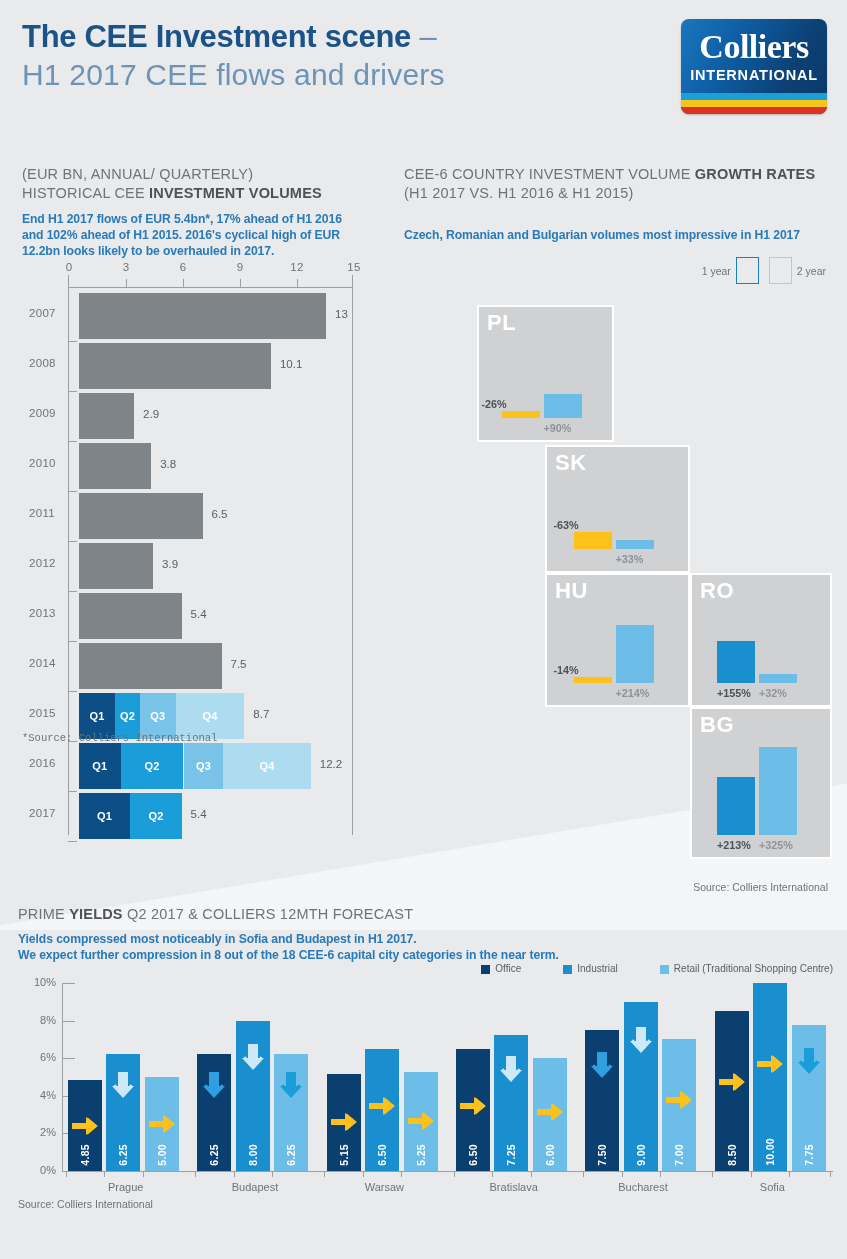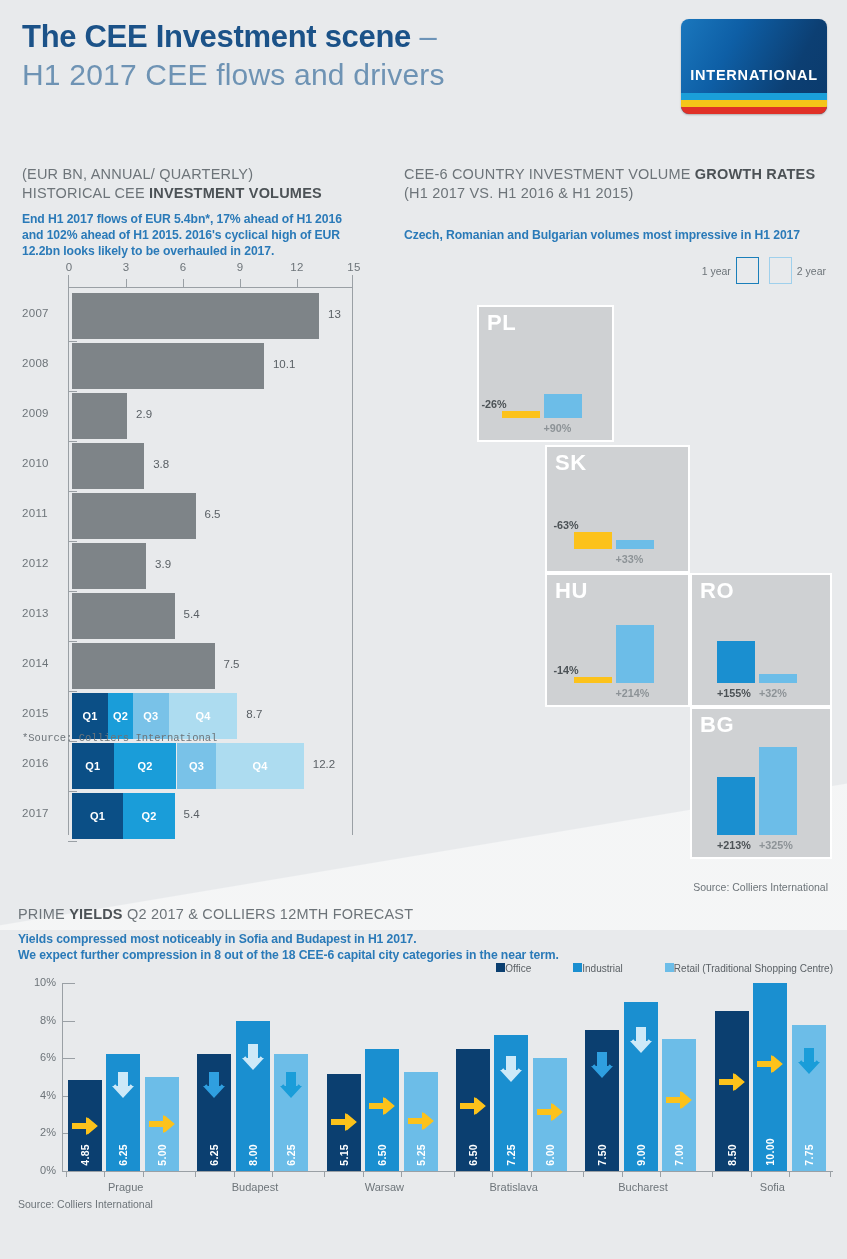--- a/index.html
+++ b/index.html
@@ -67,21 +67,21 @@
     border-left:1px solid #9aa0a5; border-right:1px solid #9aa0a5;
   }
   .haxis .topline{
     position:absolute; left:0; top:12px; width:100%; height:1px; background:#9aa0a5;
   }
   .tickmark{ position:absolute; top:4px; width:1px; height:9px; background:#9aa0a5; }
   .ticklabel{
     position:absolute; top:-14px; font-size:11.5px; color:#6d7479;
     transform:translateX(-50%); letter-spacing:.3px;
   }
-  .hrow{ position:absolute; left:4px; height:60px; }
+  .hrow{ position:absolute; left:11px; height:60px; }
   .hrow .ylab{
     position:absolute; left:0; top:14px; width:44px; text-align:left;
     font-size:11.5px; color:#6d7479; letter-spacing:.3px;
   }
   .hbar{
     position:absolute; left:50px; top:0; height:46px; background:#7e8488;
   }
   .hval{
     position:absolute; top:15px; font-size:11.5px; color:#5a6065; white-space:nowrap;
   }
@@ -114,21 +114,21 @@
   .clab{
     position:absolute; font-size:10.8px; font-weight:bold; white-space:nowrap;
   }
   .clab.pos1{ color:#4c5256; } .clab.pos2{ color:#8d9397; }
   .clab.negl{ color:#4c5256; }
   .gsrc{ position:absolute; right:4px; font-size:10.5px; color:#6d7479; }
 
   
   #yields{ position:absolute; left:18px; top:905px; width:815px; }
   .ylegend{ position:absolute; right:0; top:58px; display:flex; align-items:center; gap:6px; }
-  .ylegend .li{ display:flex; align-items:flex-start; margin-left:8px;padding-left:28px; }
+  .ylegend .li{ display:flex; align-items:flex-end; gap:5px; margin-left:8px;padding-left:28px; }
   .ylegend .chip{ width:9px; height:9px; display:inline-block; }
   .ylegend .tx{ font-size:10px; color:#5a6065; }
 
   .ychart{ position:absolute; left:0; top:78px; width:815px; height:210px; }
   .yaxis{ position:absolute; left:44px; top:0; width:1px; height:188px; background:#9aa0a5; }
   .ybase{ position:absolute; left:44px; top:188px; width:771px; height:1px; background:#9aa0a5; }
   .ygl{ position:absolute; left:44px; width:13px; height:1px; background:#9aa0a5; }
   .ytk{ position:absolute; left:0; width:38px; text-align:right; font-size:11px;
         color:#6d7479; transform:translateY(-7px); }
   .ybar{ position:absolute; bottom:0; width:34px; }
@@ -152,20 +152,21 @@
 
   <div class="header">
     <div class="title1">
       <span>The CEE Investment scene</span>
       <span class="dash">–</span>
     </div>
     <div class="title2">H1 2017 CEE flows and drivers</div>
   </div>
 
   <div class="logo">
+    <div class="logo-word">Colliers</div>
     <div class="logo-sub">INTERNATIONAL</div>
     <div class="logo-stripes">
       <i class="s-b"></i>
         <i class="s-y"></i>
         <i class="s-r"></i>
     </div>
   </div>
 
   <div id="hist">
     <div class="sechead">(EUR BN, ANNUAL/ QUARTERLY)</div>

